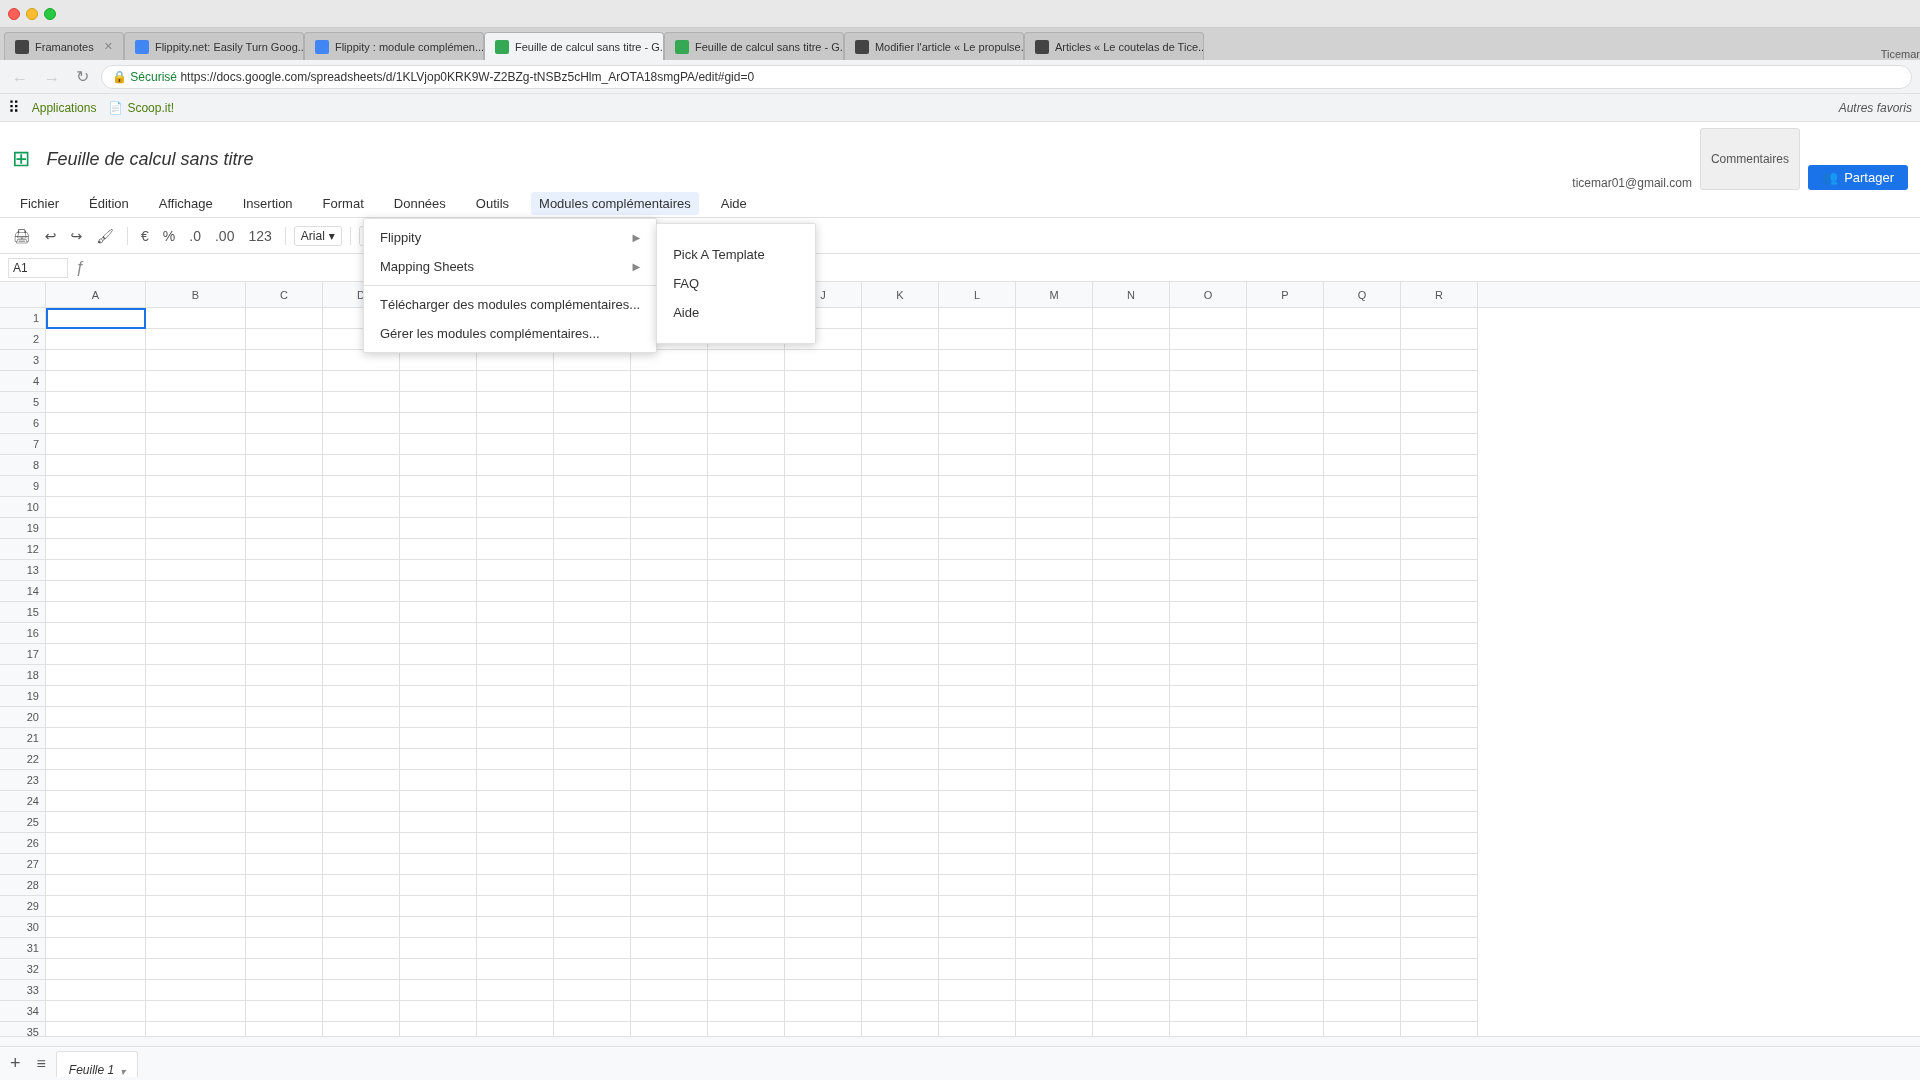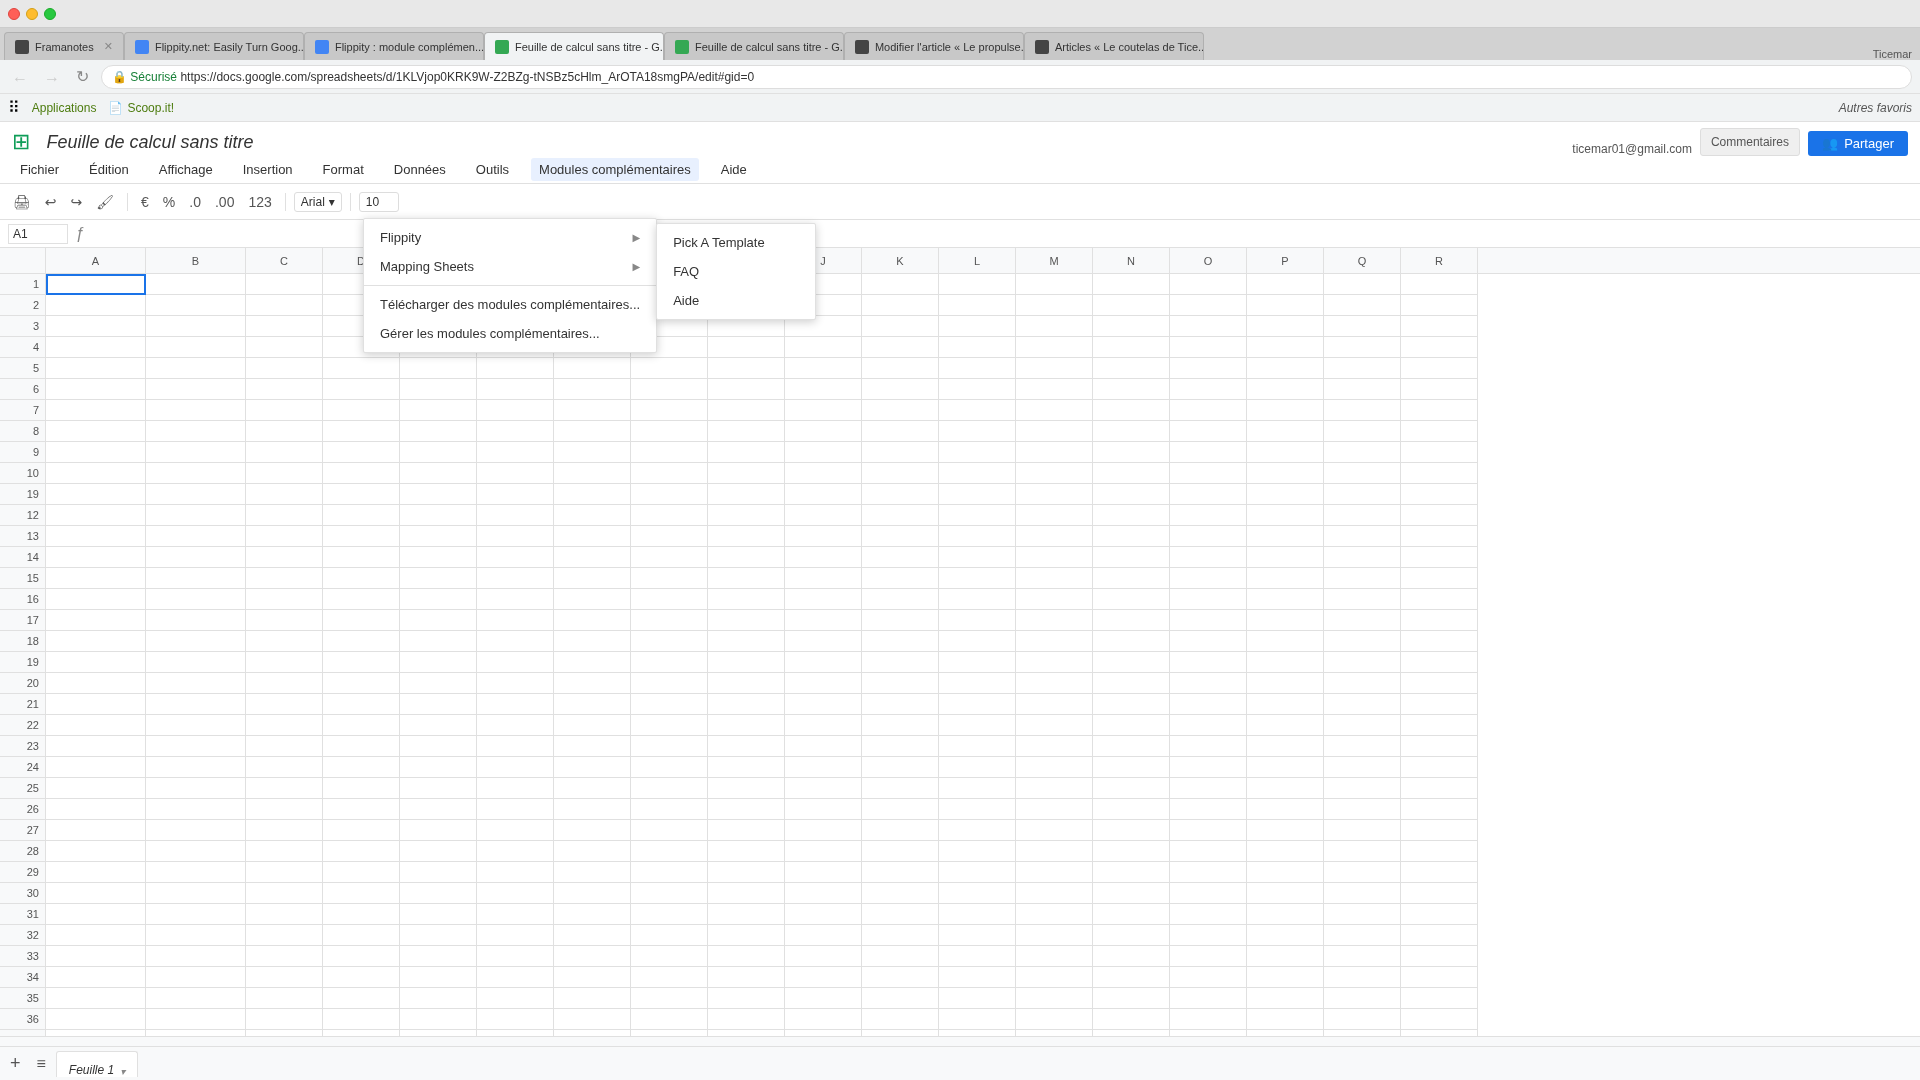--- a/index.html
+++ b/index.html
@@ -47,21 +47,21 @@
     }
     .tab.active {
       background: #f1f3f4;
       z-index: 2;
     }
     .tab-favicon { width: 14px; height: 14px; border-radius: 2px; flex-shrink: 0; }
     .tab-favicon.green { background: #34a853; }
     .tab-favicon.blue { background: #4285f4; }
     .tab-favicon.dark { background: #444; }
     .tab-close { margin-left: 4px; color: #888; font-size: 11px; flex-shrink: 0; }
-    .tab-user { margin-left: auto; font-size: 11px; color: #555; padding-right: 8px; }
+    .tab-user { margin-left: auto; font-size: 11px; color: #555; }
 
     
     .address-bar {
       height: 34px;
       background: #f1f3f4;
       display: flex;
       align-items: center;
       padding: 0 8px;
       border-bottom: 1px solid #e0e0e0;
       gap: 8px;
@@ -103,21 +103,21 @@
       background: #fff;
       padding: 6px 12px 0 12px;
       display: flex;
       align-items: center;
       gap: 12px;
     }
     .sheets-logo { color: #0f9d58; font-size: 22px; margin-right: 4px; }
     .doc-title { font-size: 18px; color: #333; font-style: italic; font-weight: normal; }
     .header-right { margin-left: auto; display: flex; align-items: flex-end; gap: 8px; }
     .user-email { font-size: 12px; color: #555; }
-    .btn-commentaires { font-size: 12px; color: #555; border: 1px solid #ddd; padding: 6px 10px; border-radius: 3px; cursor: pointer; }
+    .btn-commentaires { font-size: 12px; color: #555; border: 1px solid #ddd; padding: 23px 10px; border-radius: 3px; cursor: pointer; }
     .btn-partager { background: #1a73e8; color: #fff; padding: 5px 14px; border-radius: 3px; font-size: 13px; cursor: pointer; border: none; display: flex; align-items: center; gap: 6px; }
 
     
     .menu-bar {
       display: flex;
       align-items: center;
       padding: 2px 12px;
       background: #fff;
       border-bottom: 1px solid #e0e0e0;
       gap: 14px;
@@ -318,21 +318,21 @@
 
     
     .flippity-submenu {
       position: absolute;
       background: #fff;
       border: 1px solid #e0e0e0;
       box-shadow: 0 2px 10px rgba(0,0,0,0.2);
       border-radius: 2px;
       min-width: 180px;
       z-index: 400;
-      padding: 4px 0;
+      padding: 16px 0;
     }
 
     
     .horizontal-scrollbar {
       height: 10px;
       background: #f8f9fa;
       border-top: 1px solid #e0e0e0;
     }
   </style>
 </head>

